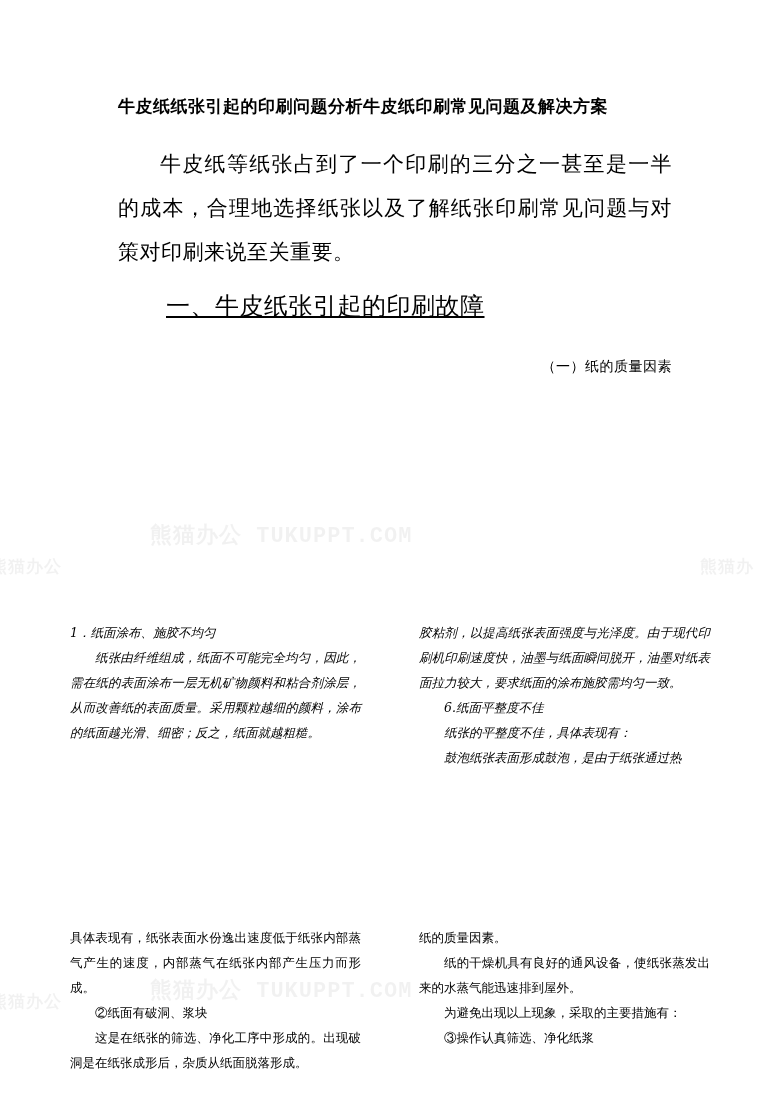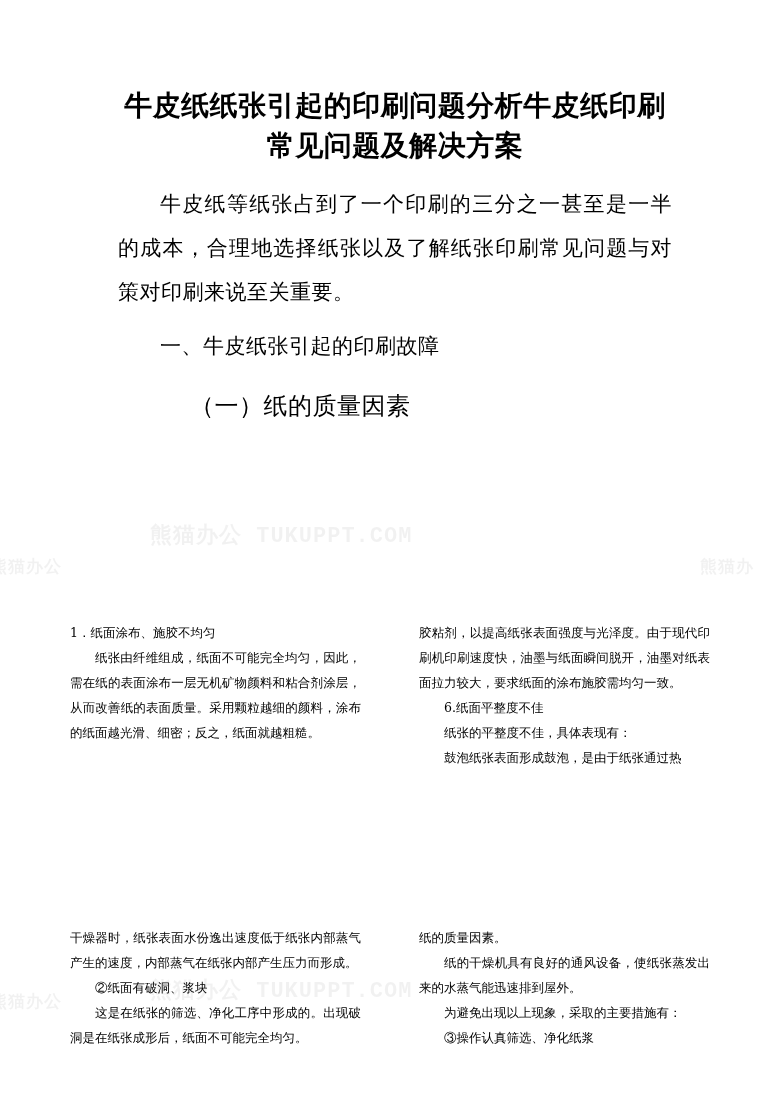--- a/index.html
+++ b/index.html
@@ -21,62 +21,65 @@
     inset: 0;
     padding: 0;
   }
 
   
   .doc-head {
     padding: 86px 108px 0 118px;
   }
 
   .doc-title {
-    font-size: 28px;
+    font-size: 17px;
     line-height: 40px;
-    text-align: center;
+    text-align: left;
     letter-spacing: 0.5px;
     margin: 0 0 16px 0;
     text-indent: 0;
   }
 
   .lead-para {
     font-size: 21px;
     line-height: 44px;
     margin: 0;
     text-align: justify;
     text-indent: 2em;
     letter-spacing: 0.5px;
     font-family: Liberation Serif, serif;
   }
 
   .heading-1 {
-    font-size: 21px;
+    font-size: 24px;
     line-height: 44px;
     margin: 10px 0 0 0;
     text-indent: 2em;
     letter-spacing: 0.5px;
+    text-decoration: underline;
   }
 
   .heading-2 {
-    font-size: 24px;
+    font-size: 14px;
     line-height: 44px;
     margin: 16px 0 0 0;
     text-indent: 3em;
     letter-spacing: 0.5px;
+    text-align: right;
   }
 
   
   .columns {
     position: absolute;
     left: 70px;
     right: 70px;
     top: 620px;
     display: flex;
     gap: 58px;
+    font-style: italic;
   }
 
   .col {
     flex: 1 1 0;
     font-size: 12.5px;
     line-height: 25px;
     text-align: justify;
   }
 
   .col p {
@@ -141,23 +144,23 @@
     <div class="col">
       <p class="noindent">胶粘剂，以提高纸张表面强度与光泽度。由于现代印刷机印刷速度快，油墨与纸面瞬间脱开，油墨对纸表面拉力较大，要求纸面的涂布施胶需均匀一致。</p>
       <p>6.纸面平整度不佳</p>
       <p>纸张的平整度不佳，具体表现有：</p>
       <p>鼓泡纸张表面形成鼓泡，是由于纸张通过热</p>
     </div>
   </div>
 
   <div class="columns-lower">
     <div class="col">
-      <p class="noindent">干燥器时，纸张表面水份逸出速度低于纸张内部蒸气产生的速度，内部蒸气在纸张内部产生压力而形成。</p>
+      <p class="noindent">具体表现有，纸张表面水份逸出速度低于纸张内部蒸气产生的速度，内部蒸气在纸张内部产生压力而形成。</p>
       <p>②纸面有破洞、浆块</p>
-      <p>这是在纸张的筛选、净化工序中形成的。出现破洞是在纸张成形后，纸面不可能完全均匀。</p>
+      <p>这是在纸张的筛选、净化工序中形成的。出现破洞是在纸张成形后，杂质从纸面脱落形成。</p>
     </div>
     <div class="col">
       <p class="noindent">纸的质量因素。</p>
       <p>纸的干燥机具有良好的通风设备，使纸张蒸发出来的水蒸气能迅速排到屋外。</p>
       <p>为避免出现以上现象，采取的主要措施有：</p>
       <p>③操作认真筛选、净化纸浆</p>
     </div>
   </div>
 
 </div>

